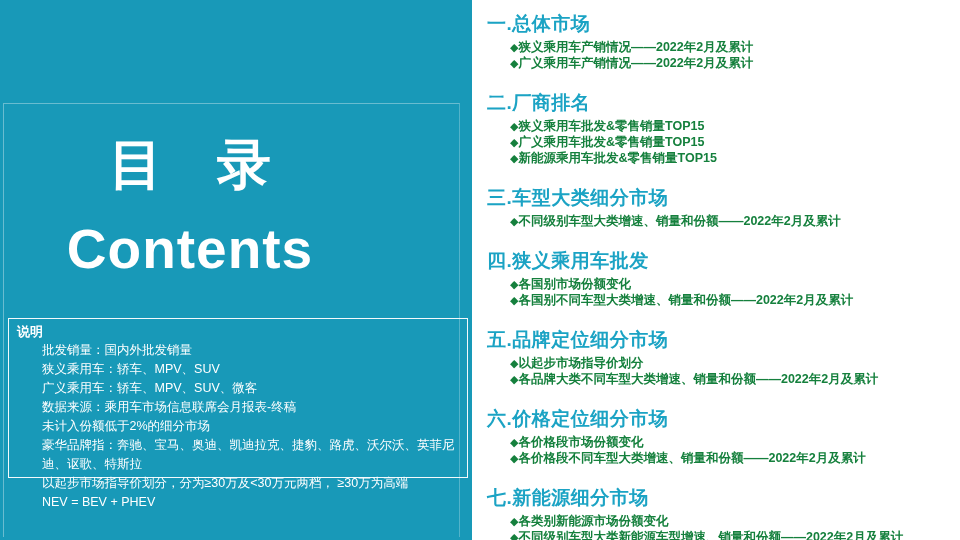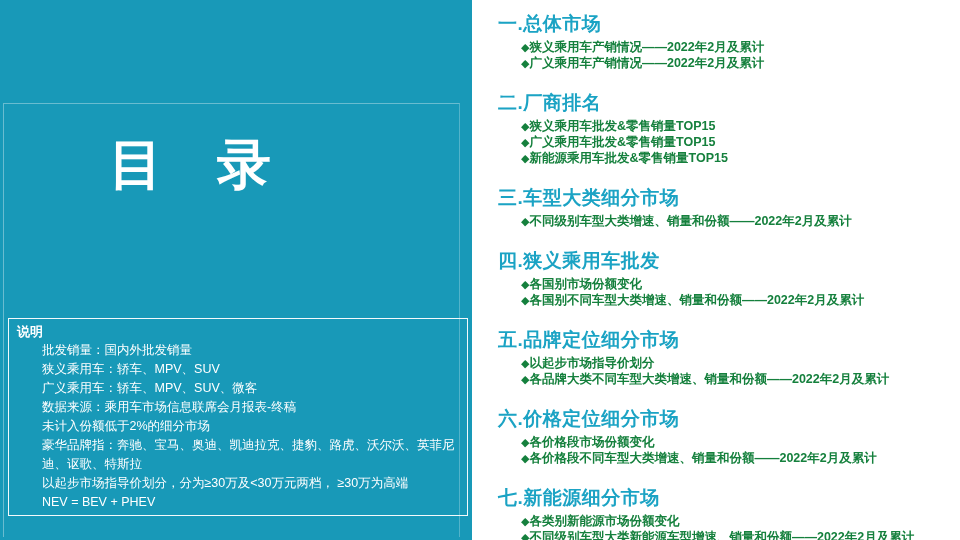--- a/index.html
+++ b/index.html
@@ -52,21 +52,21 @@
     font-weight: 700;
     line-height: 62px;
     margin: 18px 0 0 0;
     letter-spacing: 1px;
   }
 
   
   .notes-box {
     position: absolute;
     left: 8px; top: 318px;
-    width: 460px; height: 198px;
+    width: 460px; height: 160px;
     border: 1px solid rgba(255,255,255,0.95);
     box-sizing: border-box;
     color: #ffffff;
     padding: 3px 6px 0 8px;
   }
   .notes-title {
     font-size: 13px;
     font-weight: 700;
     line-height: 19px;
   }
@@ -75,21 +75,21 @@
     line-height: 19px;
     padding-left: 25px;
   }
 
   
   .right-panel {
     position: absolute;
     left: 472px; top: 0;
     width: 488px; height: 540px;
     background: #ffffff;
-    padding: 12px 0 0 26px;
+    padding: 12px 0 0 15px;
     box-sizing: border-box;
   }
   .toc-section { margin-bottom: 20px; }
   .toc-heading {
     color: #1BA3C4;
     font-size: 19px;
     font-weight: 700;
     line-height: 23px;
     letter-spacing: 0.5px;
     margin: 0 0 4px 0;
@@ -107,20 +107,21 @@
 </head>
 <body>
 
 <div class="slide">
 
   <div class="left-panel">
     <div class="left-frame"></div>
 
     <div class="title-block">
       <div class="title-zh">目　录</div>
+      <div class="title-en">Contents</div>
     </div>
 
     <div class="notes-box">
       <div class="notes-title">说明</div>
       <div class="note-line">批发销量：国内外批发销量</div>
       <div class="note-line">狭义乘用车：轿车、MPV、SUV</div>
       <div class="note-line">广义乘用车：轿车、MPV、SUV、微客</div>
       <div class="note-line">数据来源：乘用车市场信息联席会月报表-终稿</div>
       <div class="note-line">未计入份额低于2%的细分市场</div>
       <div class="note-line">豪华品牌指：奔驰、宝马、奥迪、凯迪拉克、捷豹、路虎、沃尔沃、英菲尼迪、讴歌、特斯拉</div>

